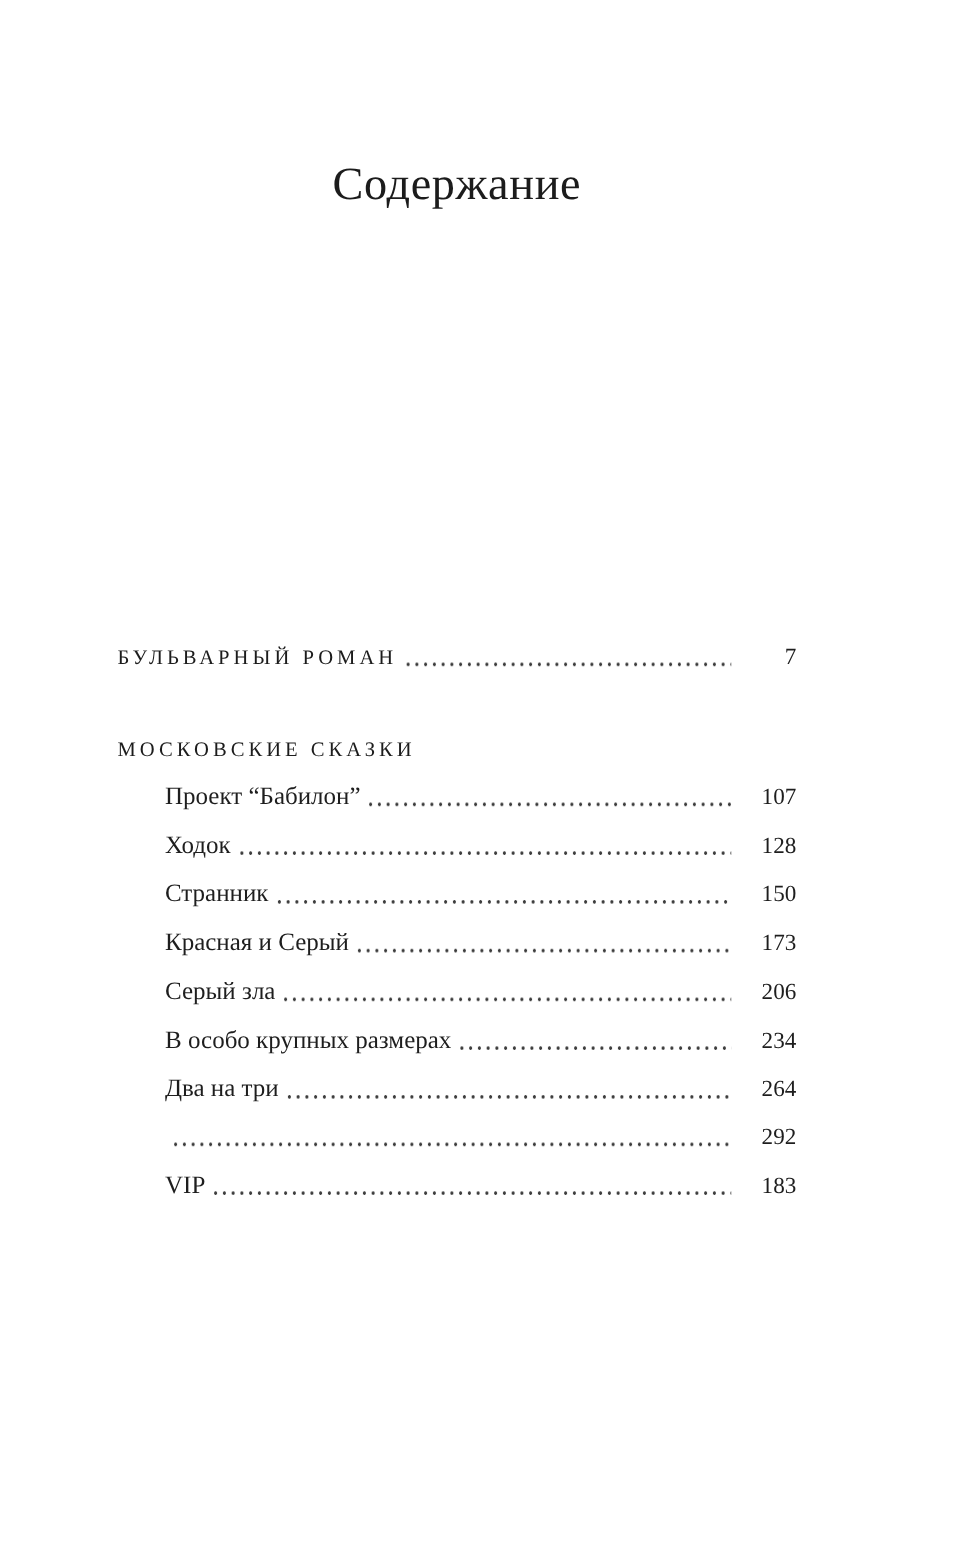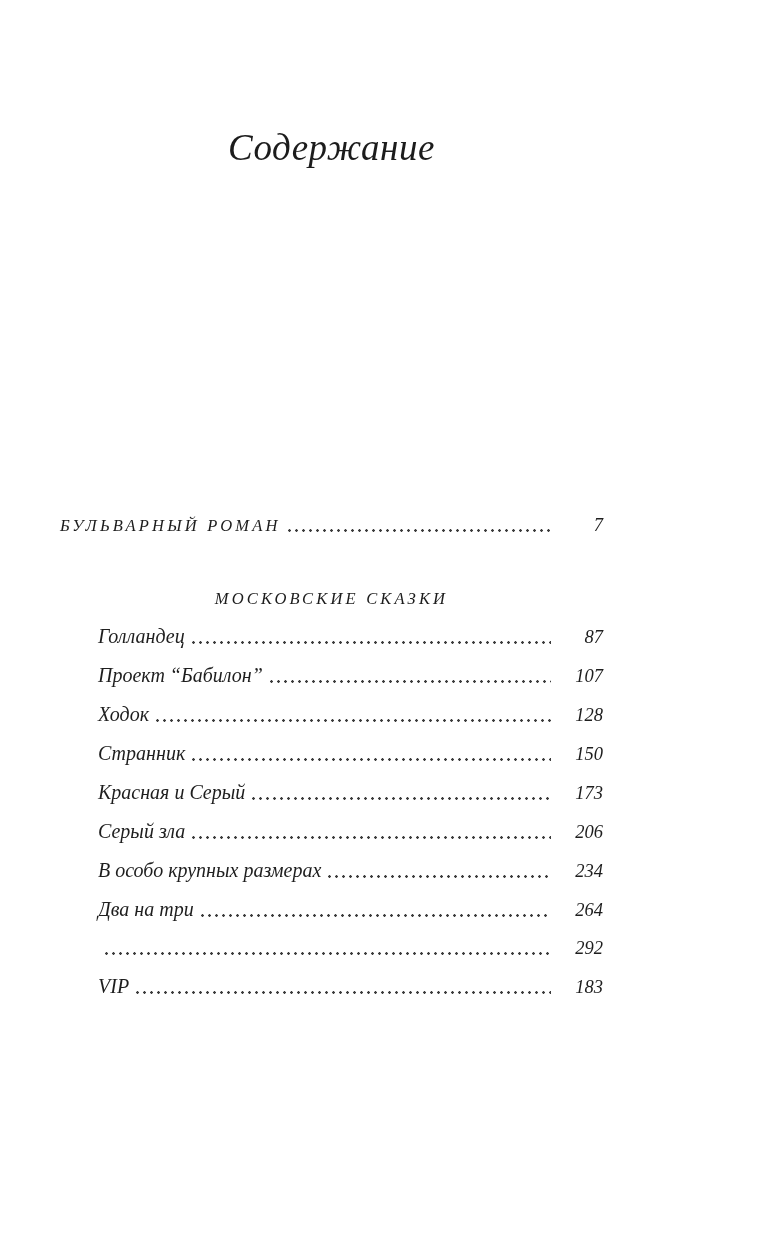--- a/index.html
+++ b/index.html
@@ -11,43 +11,41 @@
     font-family: "Liberation Serif", "DejaVu Serif", serif;
     overflow: hidden;
   }
   .page {
     position: relative;
     width: 768px;
     height: 1240px;
     background: #ffffff;
   }
   .content {
-    margin-left: 60px;
+    margin-left: 94px;
     width: 543px;
-    font-style: italic;
   }
   .title {
     margin: 0;
     padding-top: 126px;
     text-align: center;
     font-size: 37px;
     font-weight: 400;
     color: #1c1c1c;
     letter-spacing: 0.5px;
   }
   .toc {
     margin-top: 344px;
   }
   .row {
     display: flex;
     align-items: baseline;
     font-size: 20px;
     line-height: 25px;
     margin-bottom: 13px;
-    justify-content: center;
   }
   .row.gap-after {
     margin-bottom: 48px;
   }
   .row.indented {
     margin-left: 38px;
   }
   .heading {
     font-size: 16.5px;
     letter-spacing: 3.2px;
@@ -88,25 +86,20 @@
       <div class="row gap-after">
         <span class="heading">БУЛЬВАРНЫЙ РОМАН</span>
         <span class="leader"></span>
         <span class="pagenum">7</span>
       </div>
 
       <div class="row">
         <span class="heading">МОСКОВСКИЕ СКАЗКИ</span>
       </div>
 
-      <div class="row indented">
-        <span class="entry-title">Голландец</span>
-        <span class="leader"></span>
-        <span class="pagenum">87</span>
-      </div>
 
       <div class="row indented">
         <span class="entry-title">Проект “Бабилон”</span>
         <span class="leader"></span>
         <span class="pagenum">107</span>
       </div>
 
       <div class="row indented">
         <span class="entry-title">Ходок</span>
         <span class="leader"></span>

